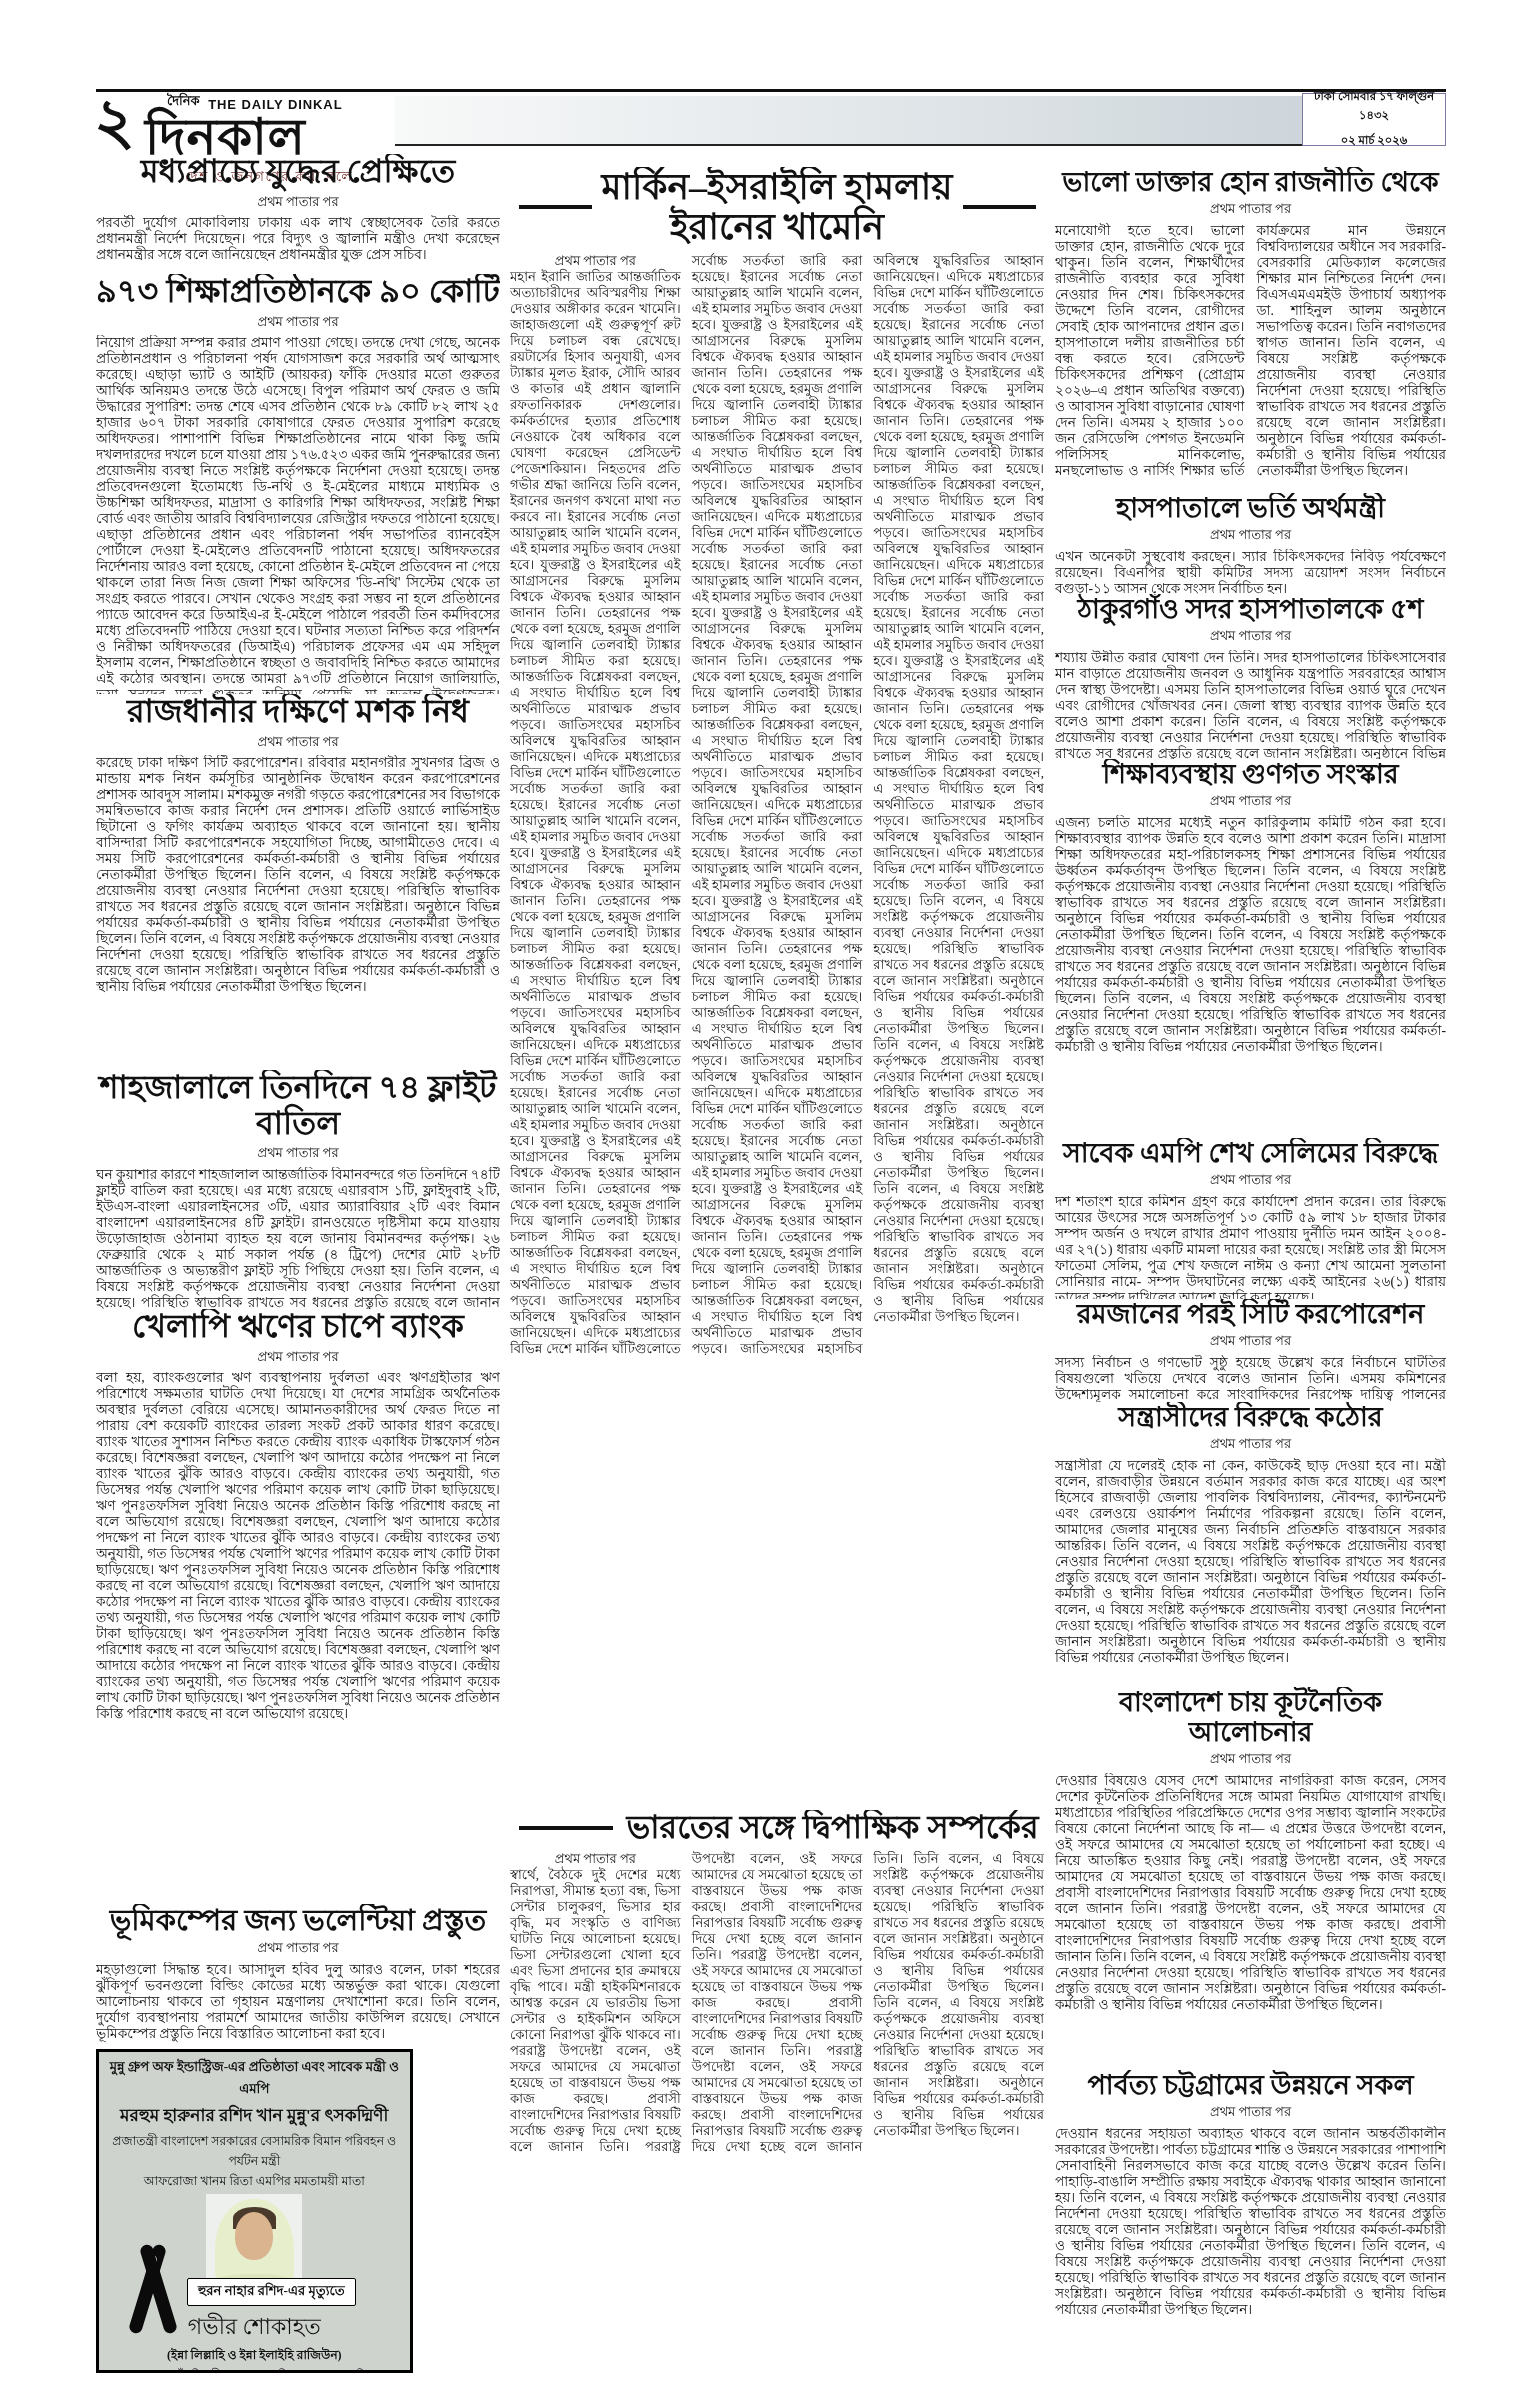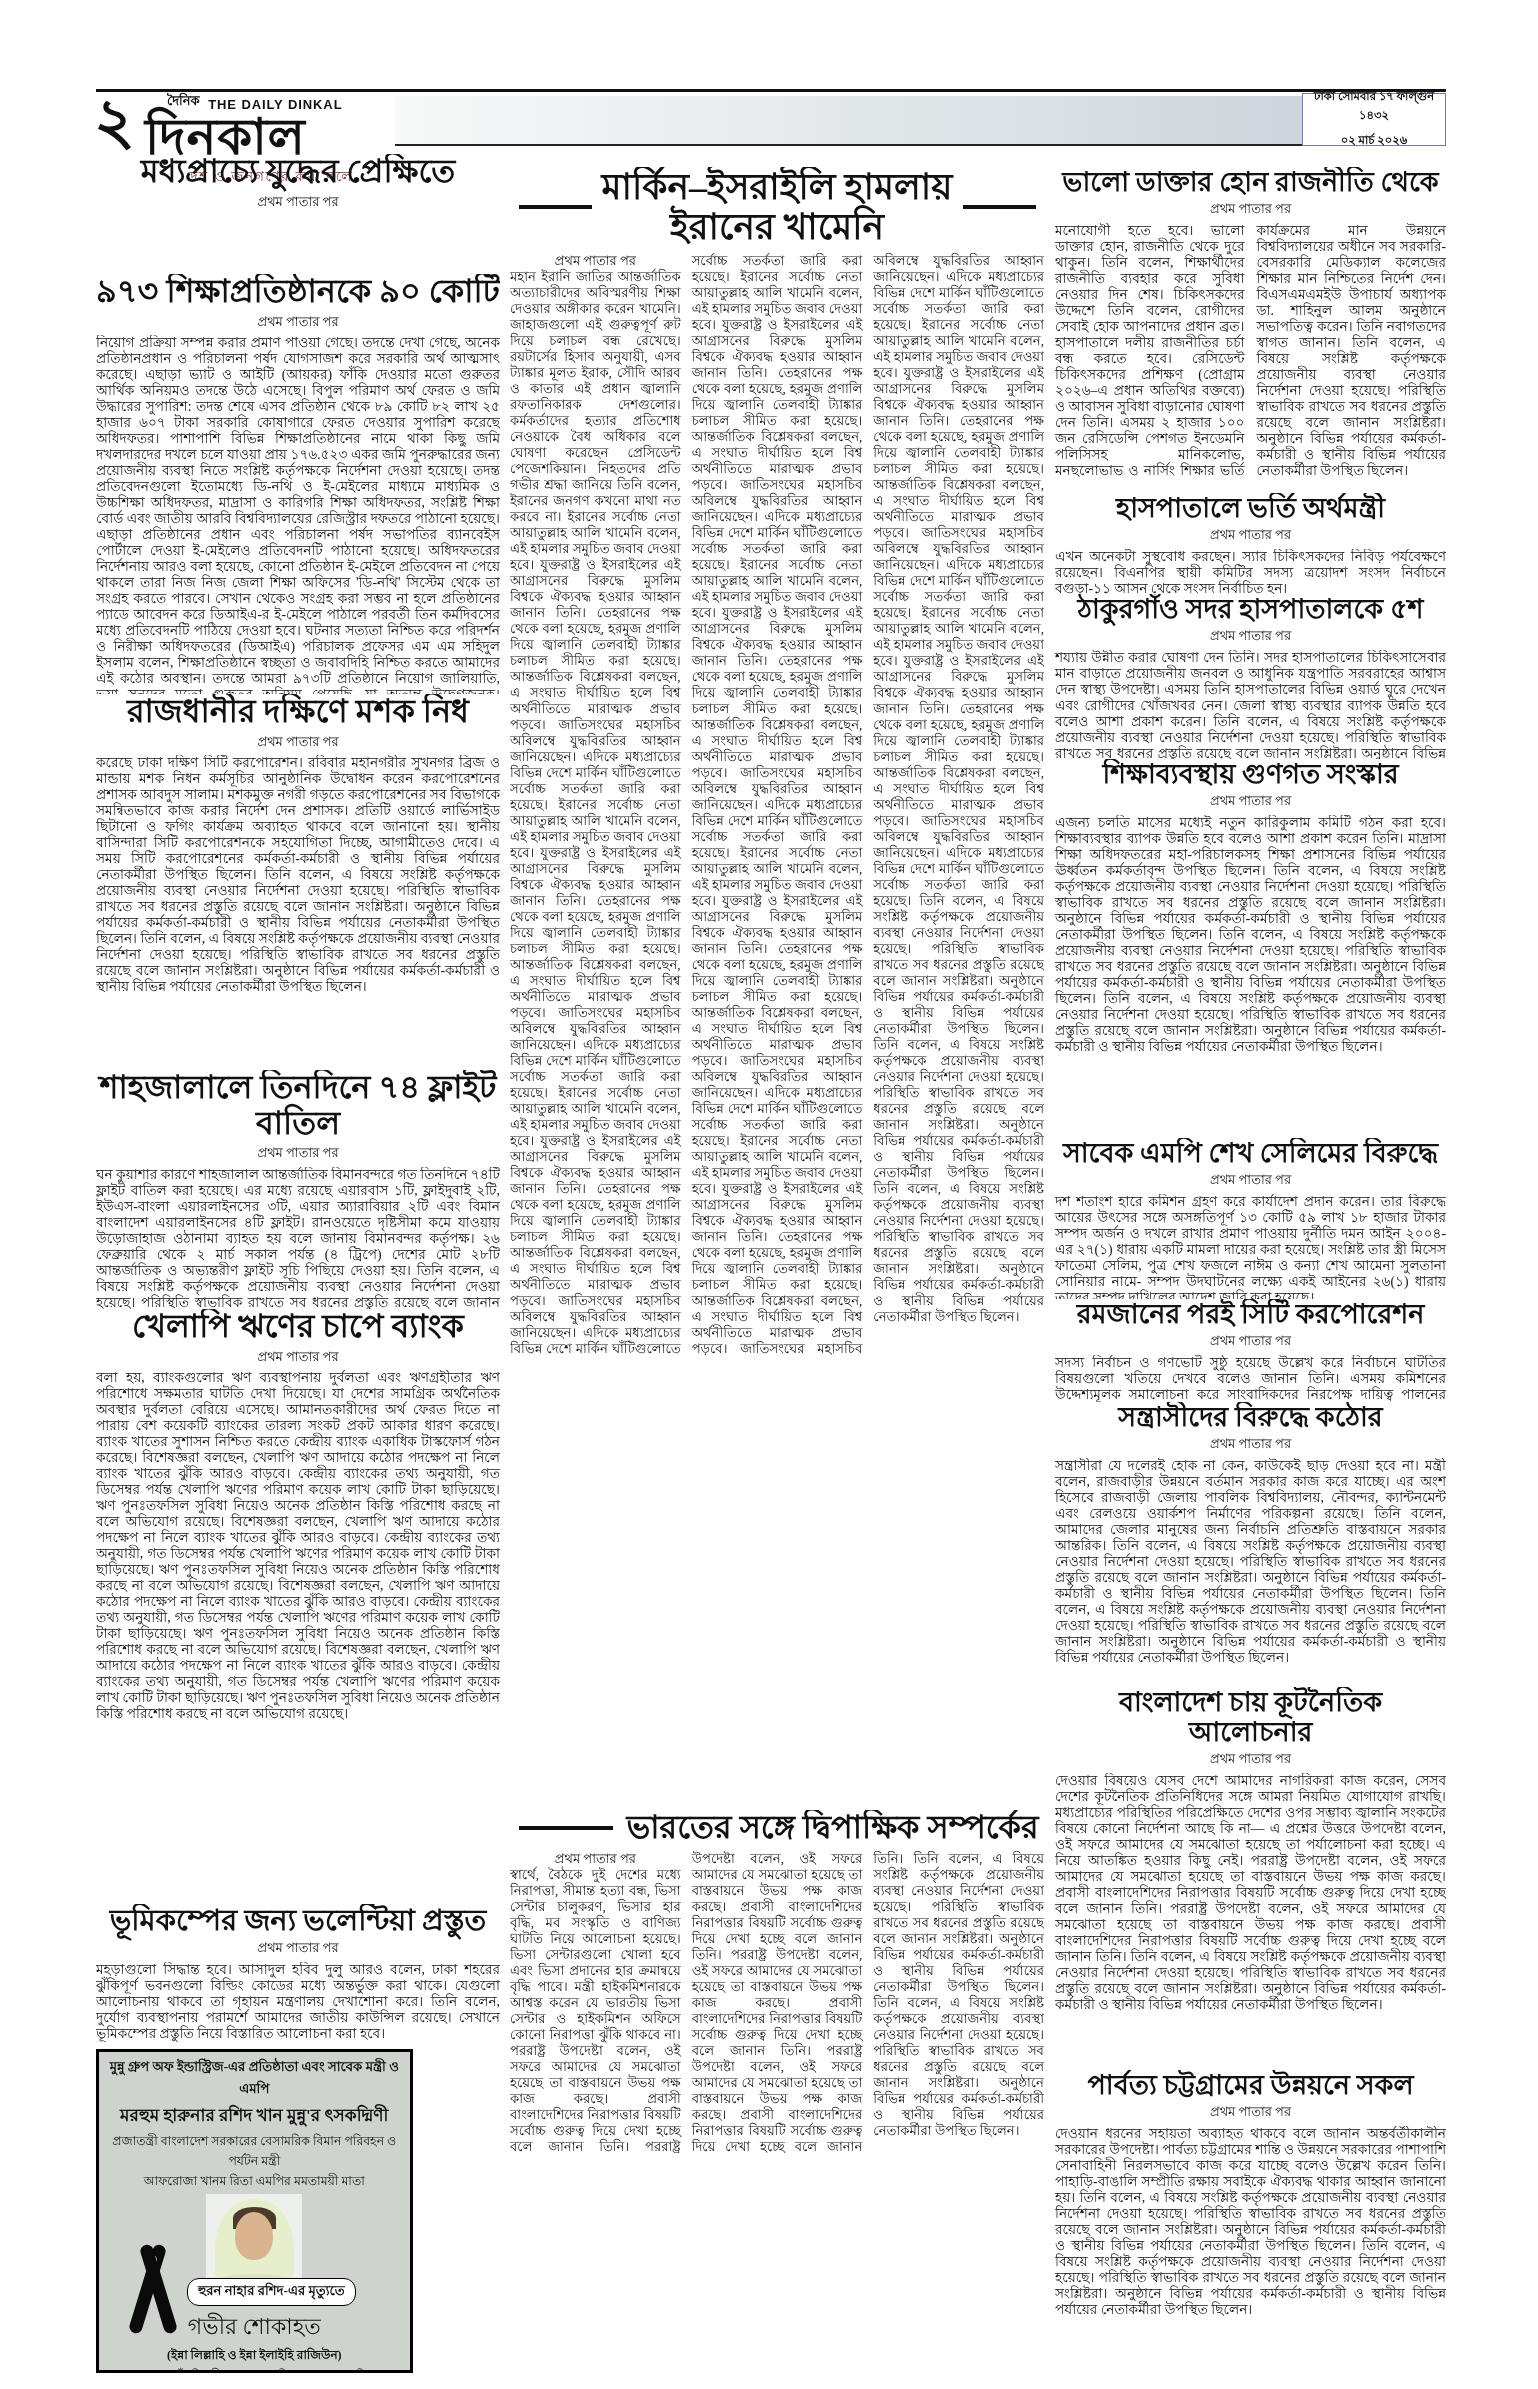--- a/index.html
+++ b/index.html
@@ -54,21 +54,21 @@
   .scarf{position:absolute;left:8.5px;top:4.3px;width:79px;height:101px;background:#e7eecb;border-radius:48% 48% 30% 30%;}
   .hair{position:absolute;left:26.5px;top:13px;width:43px;height:22px;background:#4a3a2c;border-radius:50% 50% 0 0;}
   .face{position:absolute;left:29px;top:18px;width:38px;height:48px;background:#d9b48e;border-radius:50% 50% 46% 46%;}
   .shoulder{position:absolute;left:6.8px;bottom:0;width:82px;height:26px;background:#dde5bf;border-radius:40% 40% 0 0;}
   .cap-row{position:relative;margin-top:-22px;}
   .ribbon{position:absolute;left:22px;top:-39px;width:51px;height:103px;}
   .ribbon::before,.ribbon::after{content:"";position:absolute;top:3.4px;width:13px;height:92px;background:#0b0b0b;border-radius:6.8px;}
   .ribbon::before{left:13.7px;transform:rotate(17deg);}
   .ribbon::after{left:24px;transform:rotate(-17deg);}
   .ribbon .notch{position:absolute;left:22px;top:15.4px;width:7.7px;height:13.7px;background:#fff;border-radius:50%;}
-  .cap-pill{display:inline-block;border:1.7px solid #000;border-radius:12px;background:#fff;
+  .cap-pill{display:inline-block;border:1.7px solid #000;border-radius:2px;background:#fff;
     font-size:13.2px;font-weight:bold;padding:1.7px 10.3px;margin-left:34px;}
   .ob-grief{font-size:22px;font-weight:normal;margin-top:3.4px;}
   .ob-inna{font-size:12px;font-weight:bold;}
   .ob-dua{font-size:11.5px;margin-top:0.9px;}
 </style>
 </head>
 <body>
 
 <div>
 
@@ -90,20 +90,21 @@
     <div class="row">ঢাকা সোমবার ১৭ ফাল্গুন ১৪৩২</div>
     <div class="dbx-div"></div>
     <div class="row">০২ মার্চ ২০২৬</div>
   </div>
 
   <section class="block left-block">
 
     <article class="story" style="height:120px">
       <h2>মধ্যপ্রাচ্যে যুদ্ধের প্রেক্ষিতে</h2>
       <div class="cont">প্রথম পাতার পর</div>
+      <p class="body" style="height:60px"><span>পরবর্তী দুর্যোগ মোকাবিলায় ঢাকায় এক লাখ স্বেচ্ছাসেবক তৈরি করতে প্রধানমন্ত্রী নির্দেশ দিয়েছেন। পরে বিদ্যুৎ ও জ্বালানি মন্ত্রীও দেখা করেছেন প্রধানমন্ত্রীর সঙ্গে বলে জানিয়েছেন প্রধানমন্ত্রীর যুক্ত প্রেস সচিব।</span></p>
     </article>
 
     <article class="story" style="height:420px">
       <h2>৯৭৩ শিক্ষাপ্রতিষ্ঠানকে ৯০ কোটি</h2>
       <div class="cont">প্রথম পাতার পর</div>
       <p class="body" style="height:359px"><span>নিয়োগ প্রক্রিয়া সম্পন্ন করার প্রমাণ পাওয়া গেছে। তদন্তে দেখা গেছে, অনেক প্রতিষ্ঠানপ্রধান ও পরিচালনা পর্ষদ যোগসাজশ করে সরকারি অর্থ আত্মসাৎ করেছে। এছাড়া ভ্যাট ও আইটি (আয়কর) ফাঁকি দেওয়ার মতো গুরুতর আর্থিক অনিয়মও তদন্তে উঠে এসেছে। বিপুল পরিমাণ অর্থ ফেরত ও জমি উদ্ধারের সুপারিশ: তদন্ত শেষে এসব প্রতিষ্ঠান থেকে ৮৯ কোটি ৮২ লাখ ২৫ হাজার ৬০৭ টাকা সরকারি কোষাগারে ফেরত দেওয়ার সুপারিশ করেছে অধিদফতর। পাশাপাশি বিভিন্ন শিক্ষাপ্রতিষ্ঠানের নামে থাকা কিছু জমি দখলদারদের দখলে চলে যাওয়া প্রায় ১৭৬.৫২৩ একর জমি পুনরুদ্ধারের জন্য প্রয়োজনীয় ব্যবস্থা নিতে সংশ্লিষ্ট কর্তৃপক্ষকে নির্দেশনা দেওয়া হয়েছে। তদন্ত প্রতিবেদনগুলো ইতোমধ্যে ডি-নথি ও ই-মেইলের মাধ্যমে মাধ্যমিক ও উচ্চশিক্ষা অধিদফতর, মাদ্রাসা ও কারিগরি শিক্ষা অধিদফতর, সংশ্লিষ্ট শিক্ষা বোর্ড এবং জাতীয় আরবি বিশ্ববিদ্যালয়ের রেজিস্ট্রার দফতরে পাঠানো হয়েছে। এছাড়া প্রতিষ্ঠানের প্রধান এবং পরিচালনা পর্ষদ সভাপতির ব্যানবেইস পোর্টালে দেওয়া ই-মেইলেও প্রতিবেদনটি পাঠানো হয়েছে। অধিদফতরের নির্দেশনায় আরও বলা হয়েছে, কোনো প্রতিষ্ঠান ই-মেইলে প্রতিবেদন না পেয়ে থাকলে তারা নিজ নিজ জেলা শিক্ষা অফিসের 'ডি-নথি' সিস্টেম থেকে তা সংগ্রহ করতে পারবে। সেখান থেকেও সংগ্রহ করা সম্ভব না হলে প্রতিষ্ঠানের প্যাডে আবেদন করে ডিআইএ-র ই-মেইলে পাঠালে পরবর্তী তিন কর্মদিবসের মধ্যে প্রতিবেদনটি পাঠিয়ে দেওয়া হবে। ঘটনার সত্যতা নিশ্চিত করে পরিদর্শন ও নিরীক্ষা অধিদফতরের (ডিআইএ) পরিচালক প্রফেসর এম এম সহিদুল ইসলাম বলেন, শিক্ষাপ্রতিষ্ঠানে স্বচ্ছতা ও জবাবদিহি নিশ্চিত করতে আমাদের এই কঠোর অবস্থান। তদন্তে আমরা ৯৭৩টি প্রতিষ্ঠানে নিয়োগ জালিয়াতি, ভুয়া সনদের মতো গুরুতর অনিয়ম পেয়েছি, যা অত্যন্ত উদ্বেগজনক। প্রতিষ্ঠানগুলোতে শৃঙ্খলা ফেরাতে আমরা 'জিরো টলারেন্স' নীতি গ্রহণ করেছি। প্রায় ৯০ কোটি টাকা সরকারি কোষাগারে ফেরত এবং ১৭৬ একর জমি উদ্ধারের সুপারিশ করেছি আমরা। জালিয়াতির মাধ্যমে শিক্ষকতা বা অর্থ আত্মসাতের দিন শেষ যোগ করেন তিনি।</span></p>
     </article>
 
     <article class="story" style="height:376px">
       <h2>রাজধানীর দক্ষিণে মশক নিধ</h2>

